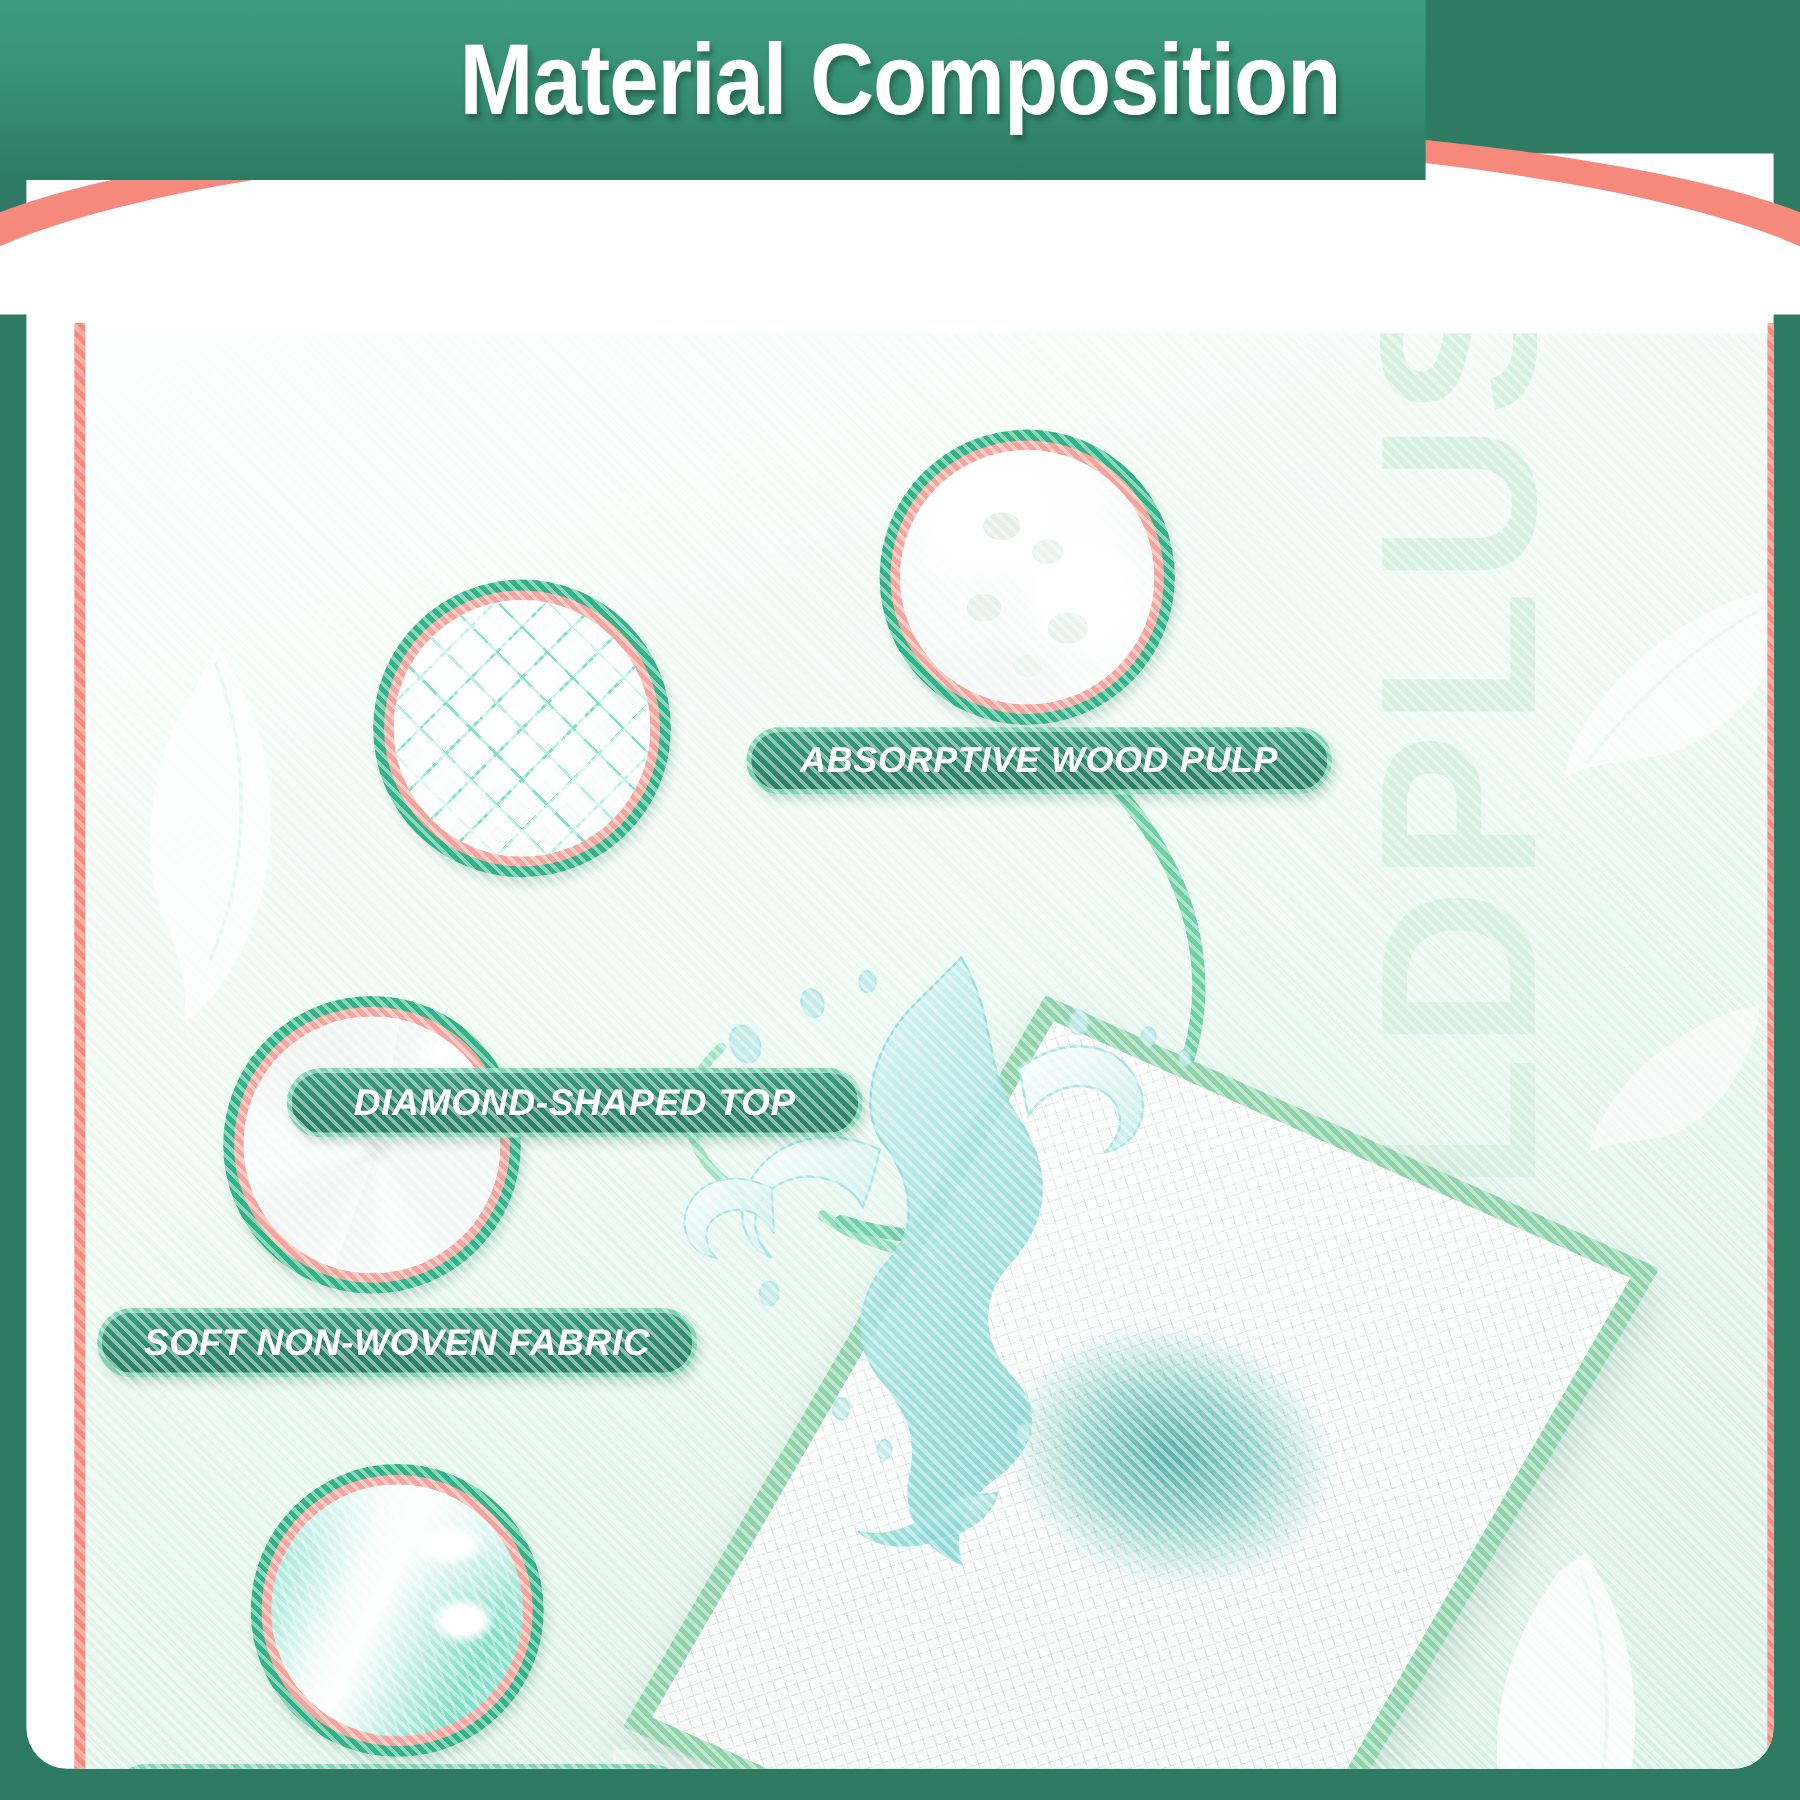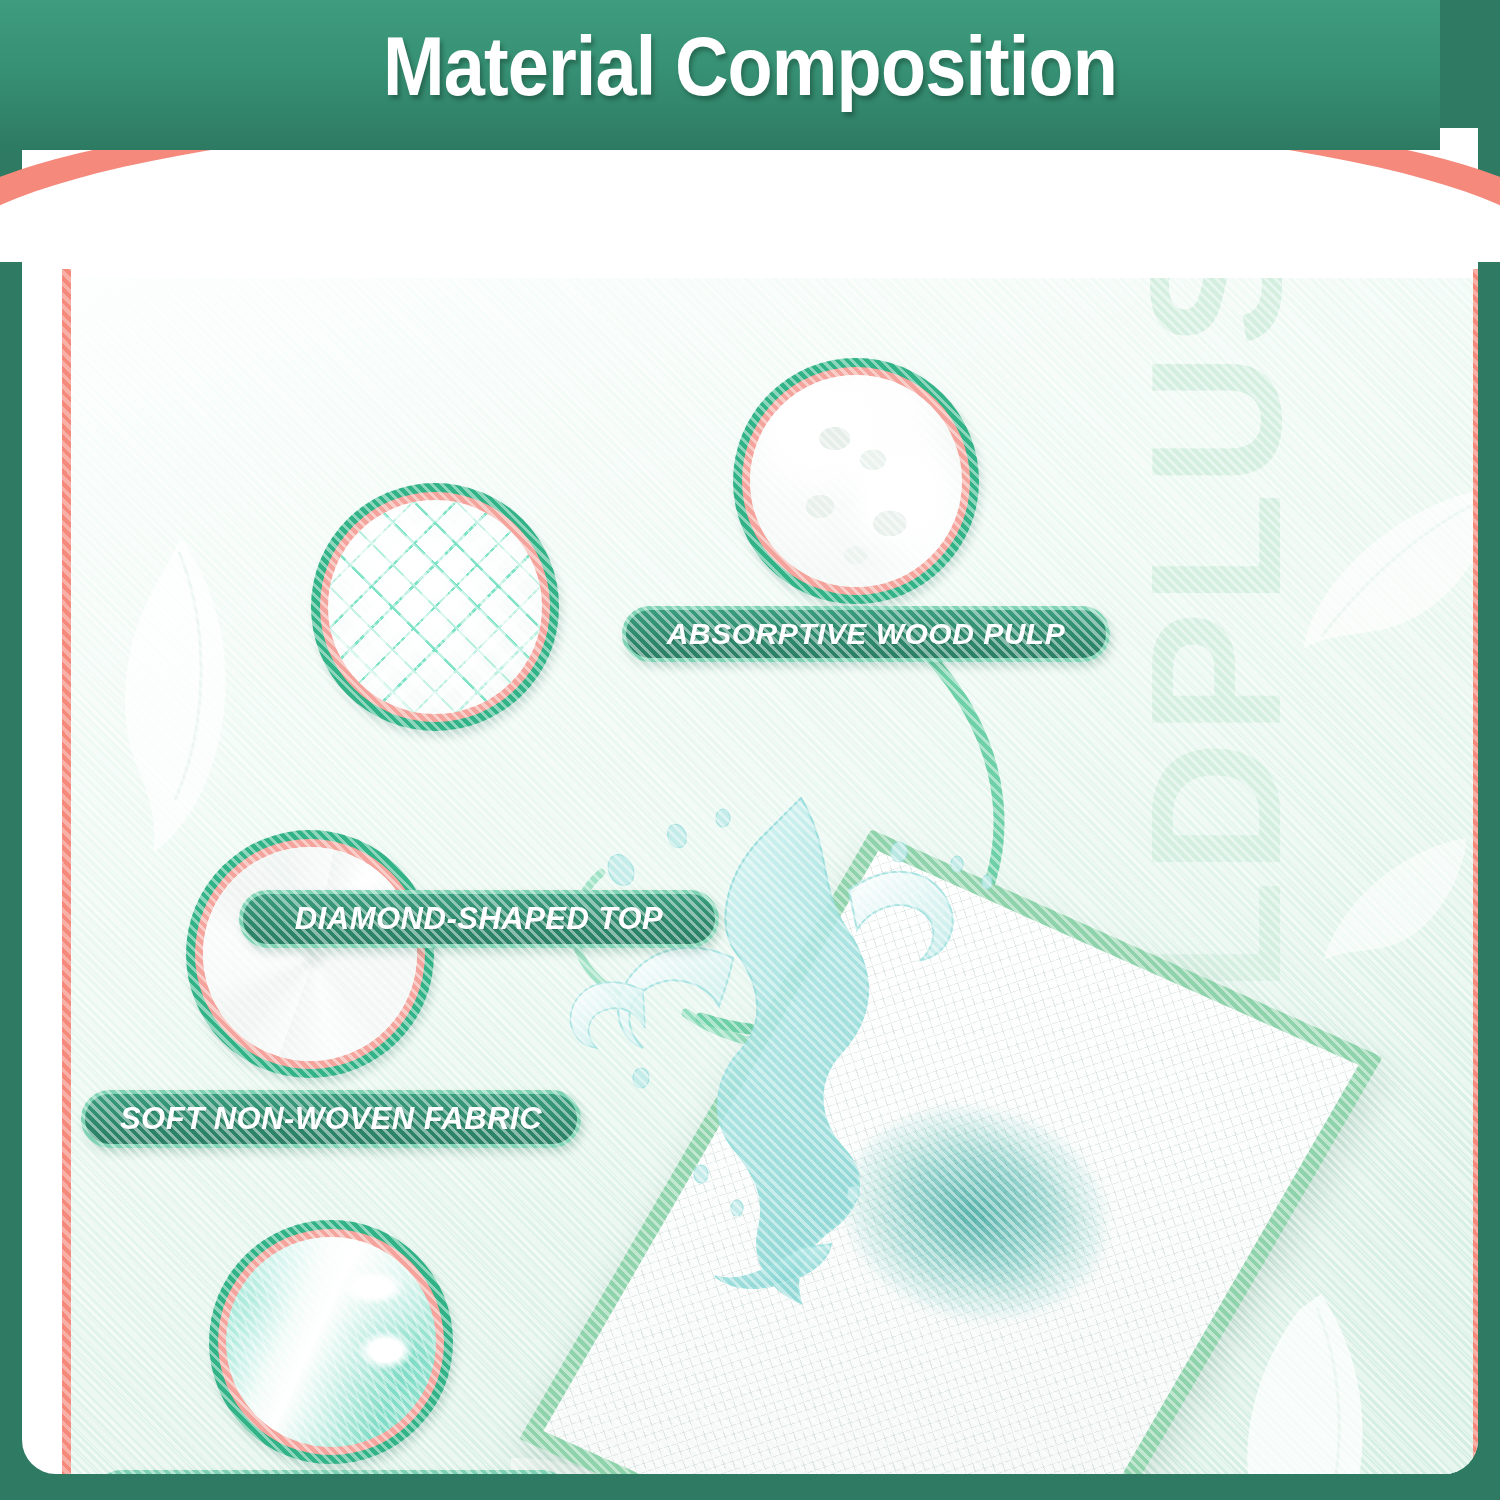--- a/index.html
+++ b/index.html
@@ -6,21 +6,21 @@
   html,body { width:1500px; height:1500px; }
   body {
     font-family:"Liberation Sans", sans-serif;
     background:#2f7a62;
     overflow:hidden;
     position:relative;
   }
 
   
   .header{
-    position:absolute; left:0; top:0; width:1440px; height:150px;
+    position:absolute; left:0; top:0; width:1188px; height:150px;
     background:linear-gradient(180deg,#3f9c7e 0%,#379174 45%,#2d7a62 100%);
     overflow:hidden; z-index:20;
   }
   .header-title{
     position:absolute; left:0; top:22px; width:1500px;
     text-align:center;
     font-size:84px; font-weight:bold;
     color:#ffffff;
     letter-spacing:-1px;
     transform:scaleX(0.88);

